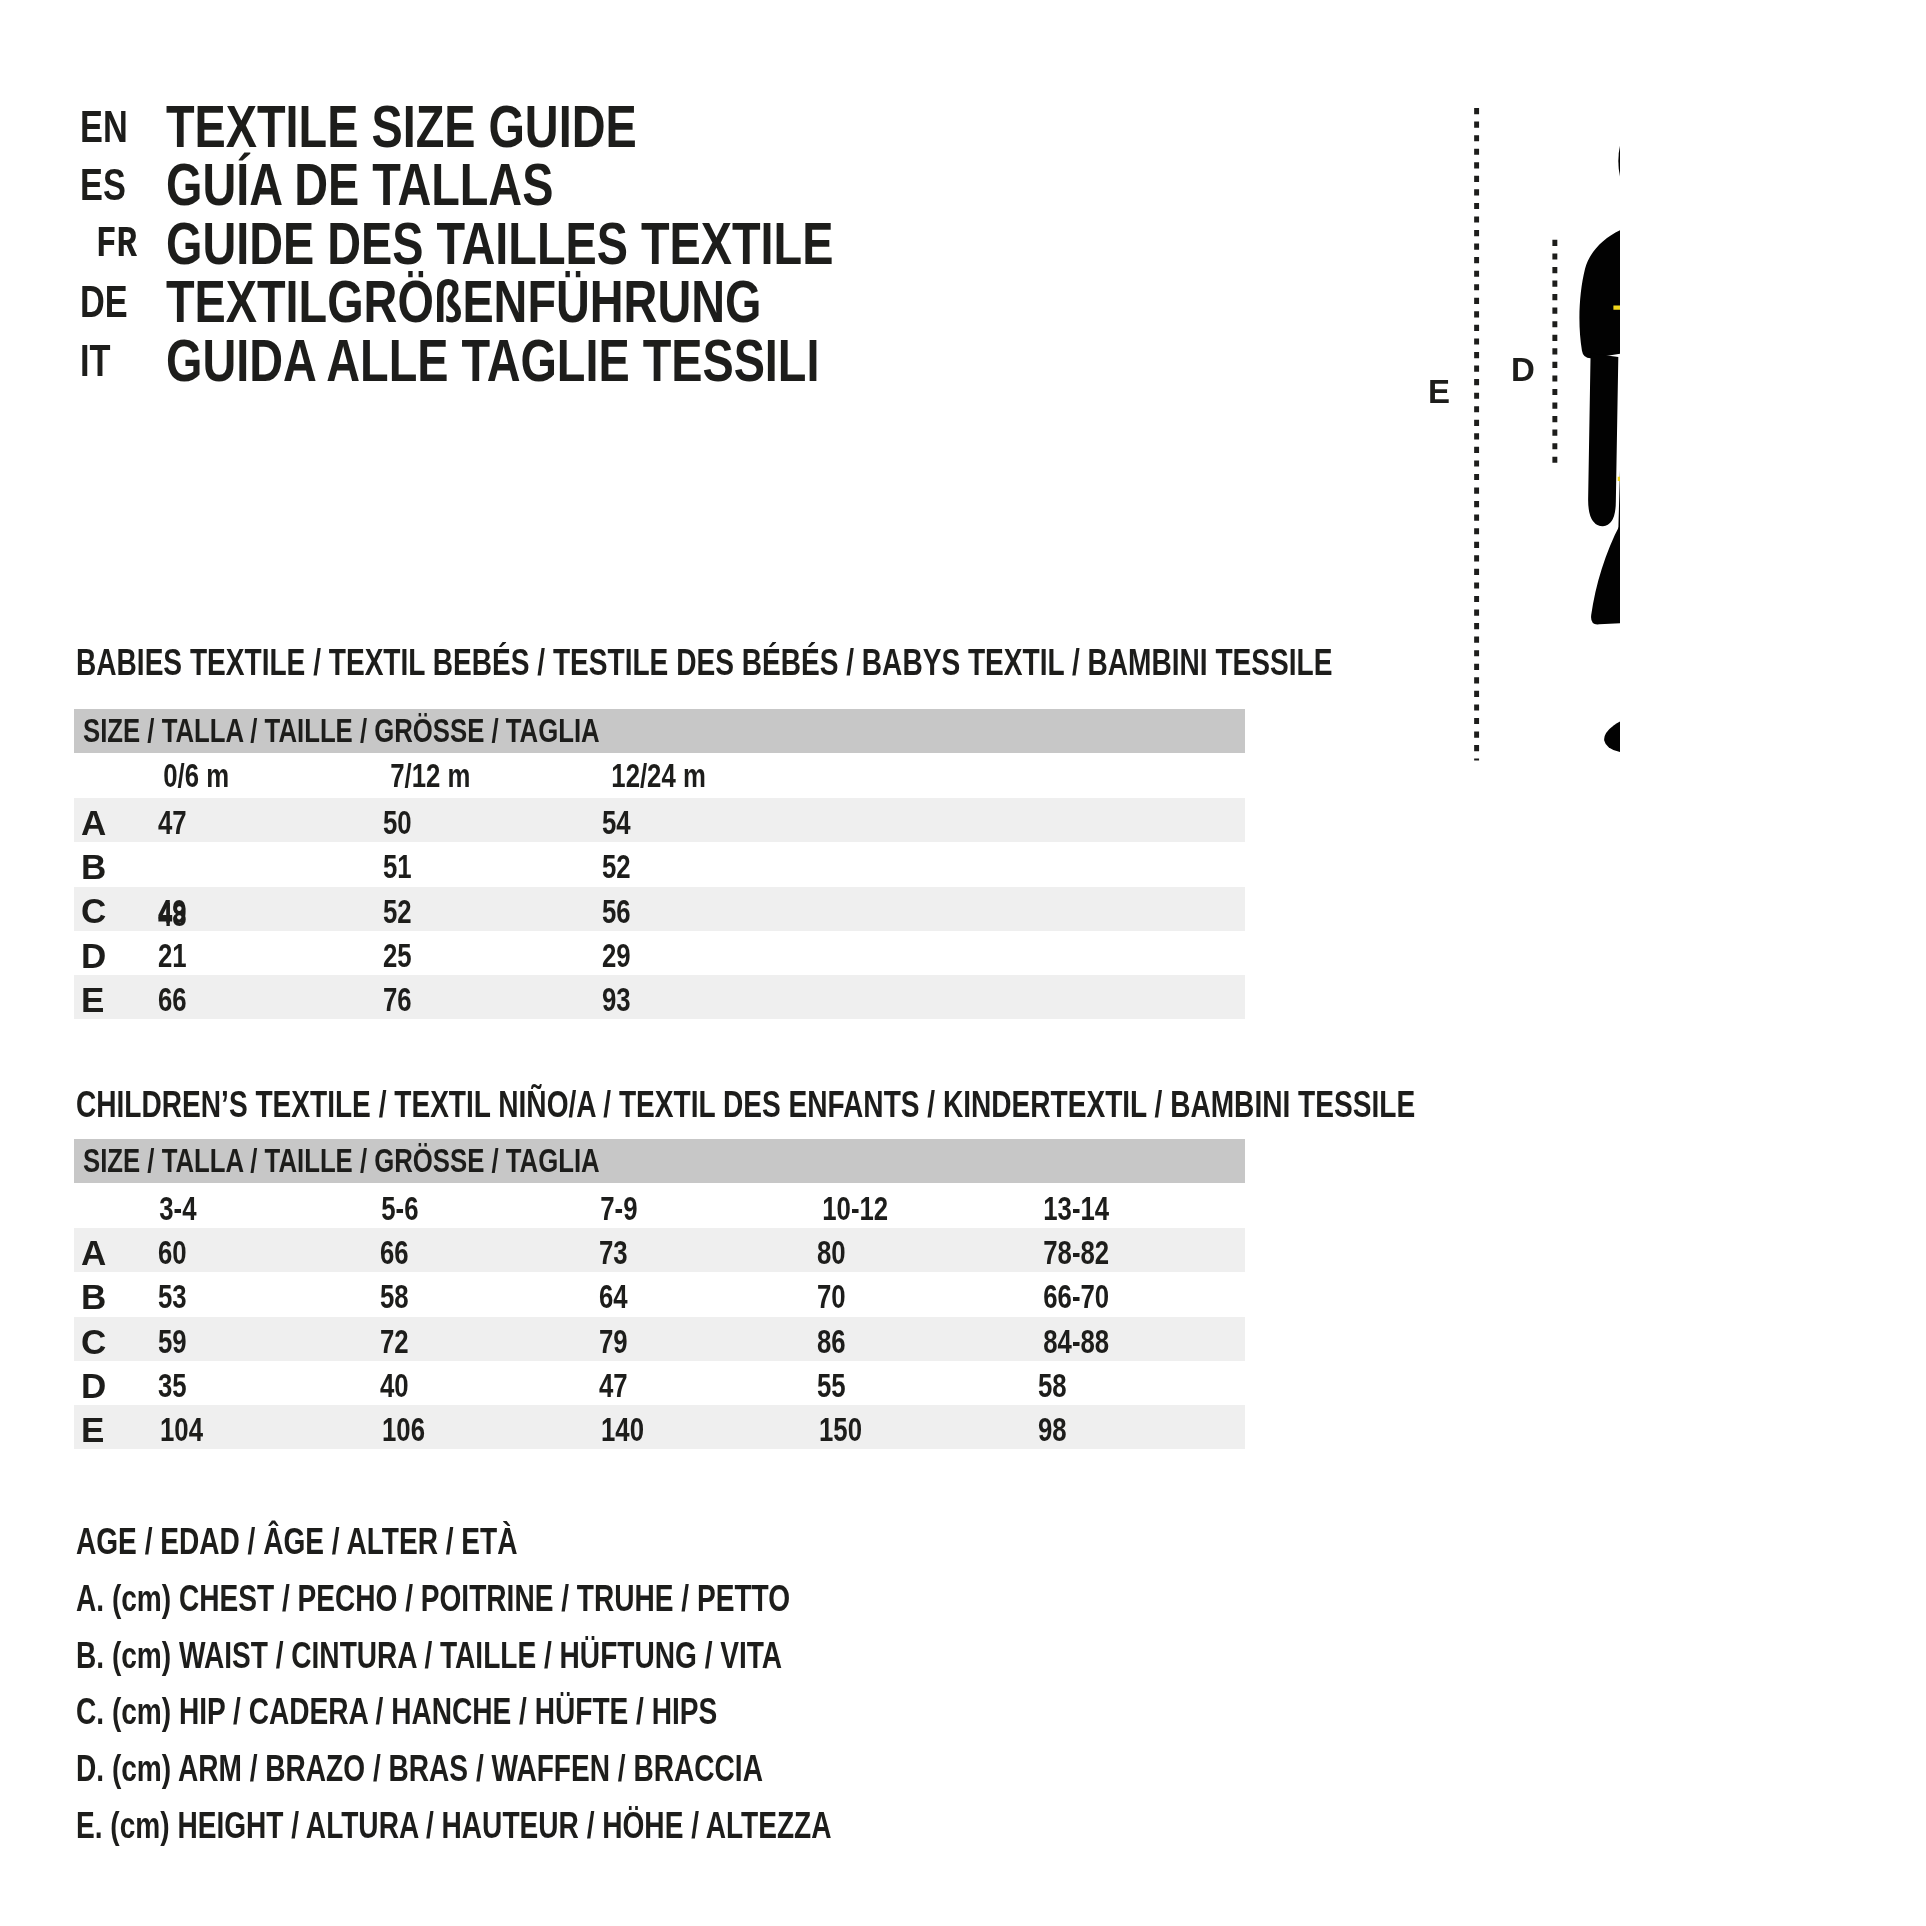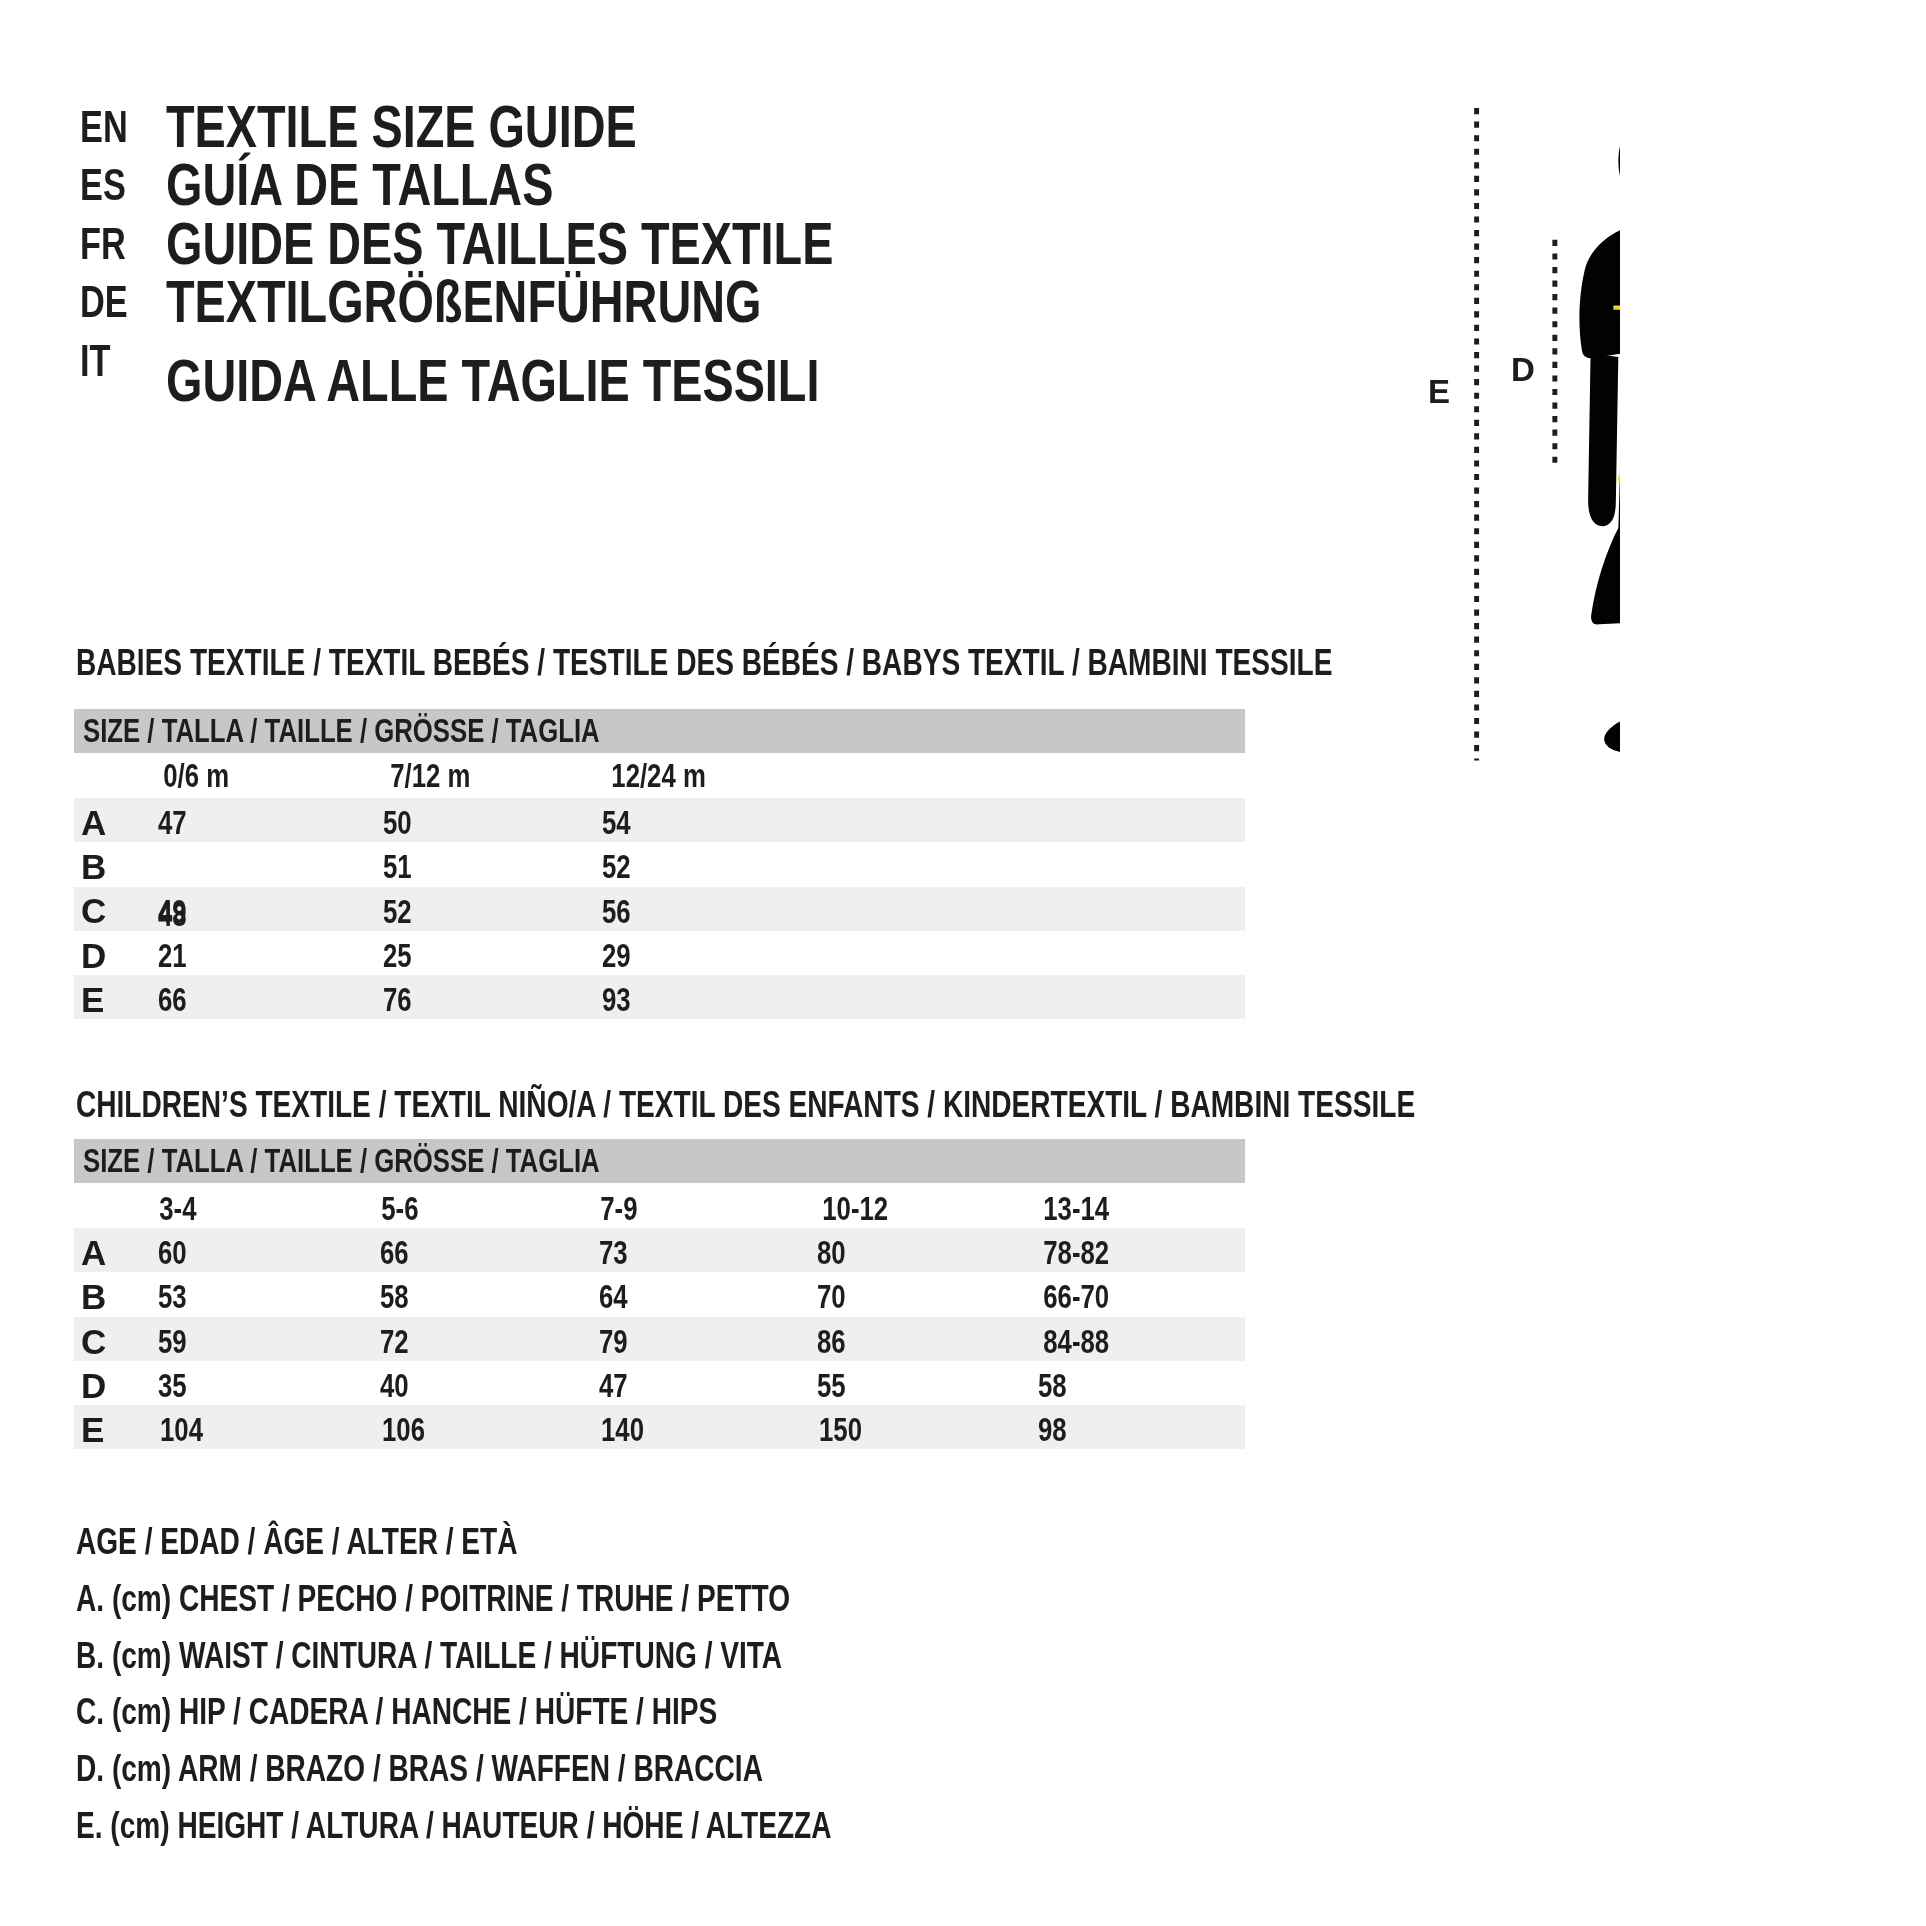--- a/index.html
+++ b/index.html
@@ -39,28 +39,28 @@
 
 <div class="page">
 
   <div>
     <span class="abs lang-code" style="left:80px;top:105px;"><span class="cnd">EN</span></span>
     <span class="abs lang-label" style="left:166px;top:105px;"><span class="cnd">TEXTILE SIZE GUIDE</span></span>
 
     <span class="abs lang-code" style="left:80px;top:163px;"><span class="cnd">ES</span></span>
     <span class="abs lang-label" style="left:166px;top:163px;"><span class="cnd">GUÍA DE TALLAS</span></span>
 
-    <span class="abs lang-code" style="left:80px;top:222px;"><span class="cnd">FR</span></span>
+    <span class="abs lang-code" style="left:96px;top:222px;font-family:Liberation Mono, monospace;"><span class="cnd">FR</span></span>
     <span class="abs lang-label" style="left:166px;top:222px;"><span class="cnd">GUIDE DES TAILLES TEXTILE</span></span>
 
     <span class="abs lang-code" style="left:80px;top:280px;"><span class="cnd">DE</span></span>
     <span class="abs lang-label" style="left:166px;top:280px;"><span class="cnd">TEXTILGRÖßENFÜHRUNG</span></span>
 
     <span class="abs lang-code" style="left:80px;top:339px;"><span class="cnd">IT</span></span>
-    <span class="abs lang-label" style="left:166px;top:339px;margin-top:20px;"><span class="cnd">GUIDA ALLE TAGLIE TESSILI</span></span>
+    <span class="abs lang-label" style="left:166px;top:339px;"><span class="cnd">GUIDA ALLE TAGLIE TESSILI</span></span>
   </div>
 
   <div>
     <svg class="abs" style="left:1405px;top:92px;" width="487" height="690" viewBox="0 0 790 1120">
 
       <line x1="116" y1="26" x2="116" y2="1085" stroke="#1d1d1b" stroke-width="8" stroke-dasharray="10 12"></line>
 
       <line x1="243" y1="240" x2="243" y2="612" stroke="#1d1d1b" stroke-width="8" stroke-dasharray="10 12"></line>
 
       <g fill="#020202">

